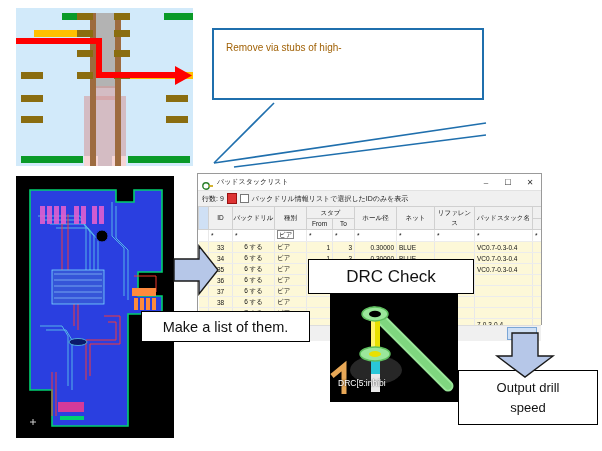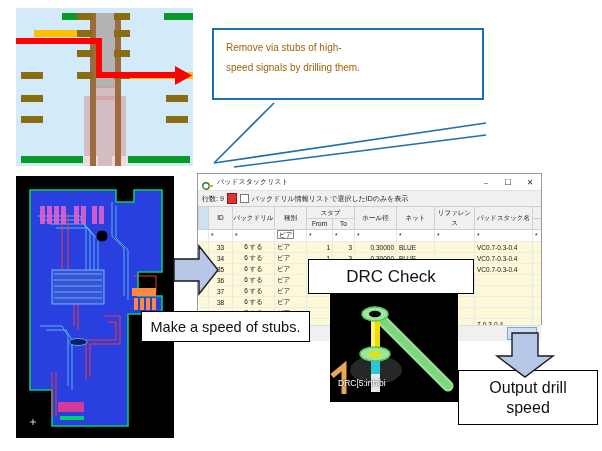--- a/index.html
+++ b/index.html
@@ -67,21 +67,21 @@
      text-shadow:0 0 2px #000;white-space:nowrap;}
 
   
   .lbox{background:#fff;border:1px solid #000;box-sizing:border-box;
      display:flex;align-items:center;justify-content:center;text-align:center;}
   #drcbox{left:300px;top:259px;width:166px;height:35px;margin-left:8px;}
   #drcbox span{font-size:17px;color:#111;}
   #stubbox{left:141px;top:311px;width:169px;height:31px;}
   #stubbox span{font-size:14.5px;color:#111;}
   #outbox{left:458px;top:370px;width:140px;height:55px;}
-  #outbox span{font-size:16px;color:#111;line-height:20px;}
+  #outbox span{font-size:13px;color:#111;line-height:20px;}
 
   
   .blockarrow{position:absolute;}
 </style>
 </head>
 <body>
 
 <div id="xsec" class="abs">
 
   <div class="gp" style="left:46px;top:5px;width:55px;"></div>
@@ -120,21 +120,20 @@
   <div class="gp" style="left:112px;top:148px;width:62px;"></div>
 
   <svg id="redpath" viewBox="0 0 177 158">
     <path d="M-16,33 L83,33 L83,67 L160,67" fill="none" stroke="#ff0000" stroke-width="6"></path>
     <path d="M159,58 L176,67.5 L159,77 Z" fill="#ff0000"></path>
   </svg>
 </div>
 
 <div id="callout" class="abs">
   <div>Remove via stubs of high-</div>
-  <div>speed signals by drilling them.</div>
 </div>
 <svg id="leaders" class="abs" viewBox="0 0 300 80">
   <path d="M18,68 L78,8" fill="none" stroke="#1f6fad" stroke-width="1.6"></path>
   <path d="M18,68 L290,28" fill="none" stroke="#1f6fad" stroke-width="1.6"></path>
   <path d="M38,72 L290,40" fill="none" stroke="#1f6fad" stroke-width="1.6"></path>
 </svg>
 
 <div id="pcb" class="abs">
   <svg id="pcbsvg" width="158" height="262" viewBox="0 0 158 262">
     <rect x="0" y="0" width="158" height="262" fill="#000"></rect>
@@ -410,21 +409,21 @@
     <ellipse cx="45" cy="64" rx="6" ry="3" fill="#e8e000"></ellipse>
     <path d="M2,86 L14,76 L14,104" fill="none" stroke="#e8a857" stroke-width="5"></path>
   </svg>
   <div id="drclabel">DRC[5:inhibi</div>
 </div>
 
 <div id="drcbox" class="abs lbox">
   <span>DRC Check</span>
 </div>
 <div id="stubbox" class="abs lbox">
-  <span>Make a speed of stubs.</span>
+  <span>Make a list of them.</span>
 </div>
 <div id="outbox" class="abs lbox">
   <span>
     <span>Output drill</span><br>
     <span>speed</span>
   </span>
 </div>
 
 <svg class="abs blockarrow" style="left:173px;top:243px;" width="46" height="54" viewBox="0 0 46 54">
   <path d="M1,16 L26,16 L26,3 L45,27 L26,51 L26,38 L1,38 Z" fill="#b6c7e8" stroke="#1a1a1a" stroke-width="1.4" stroke-linejoin="miter"></path>

